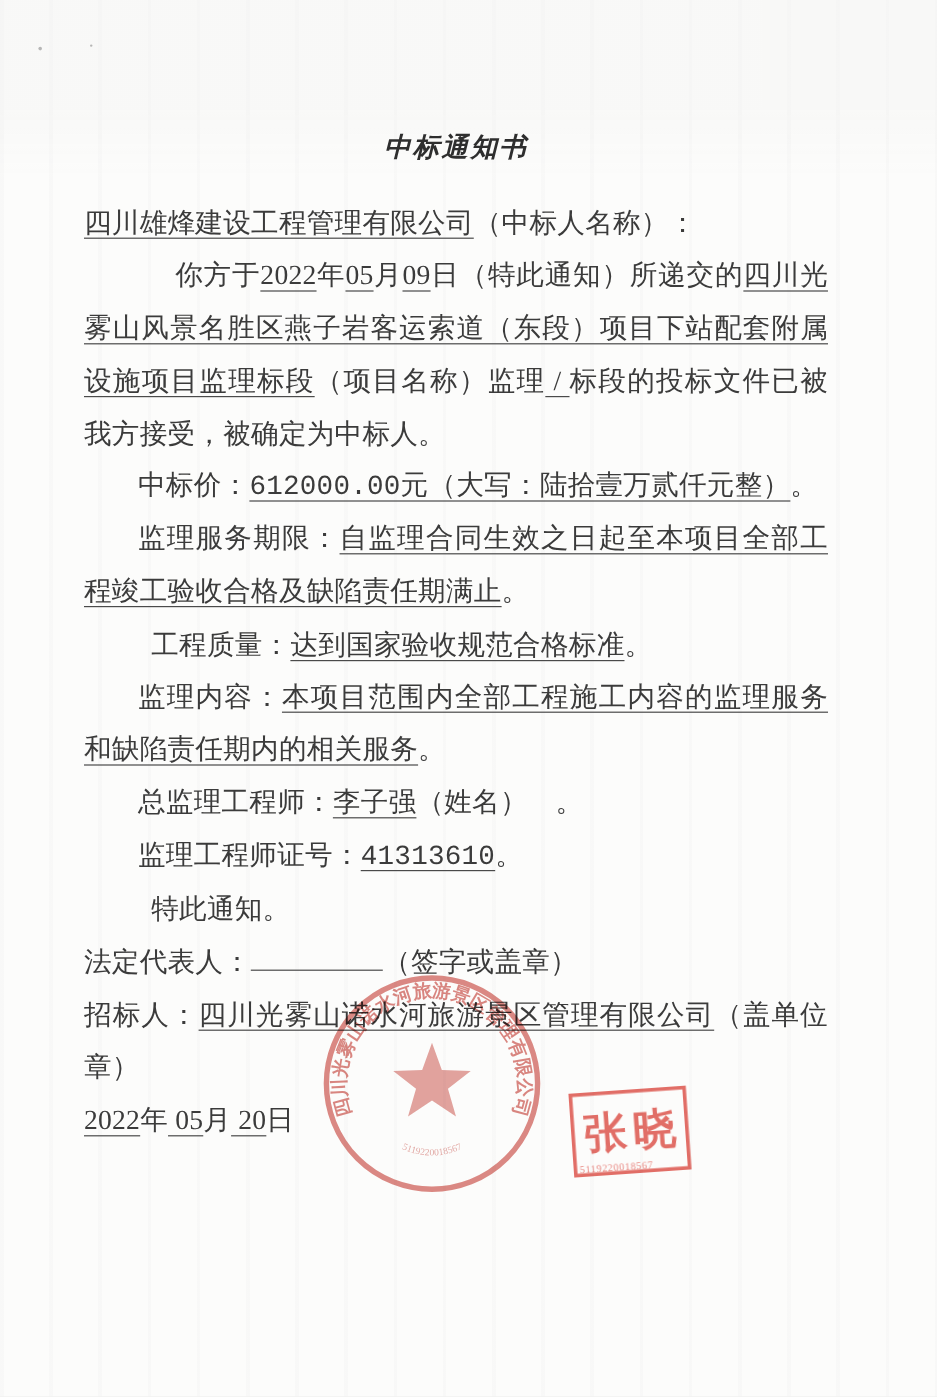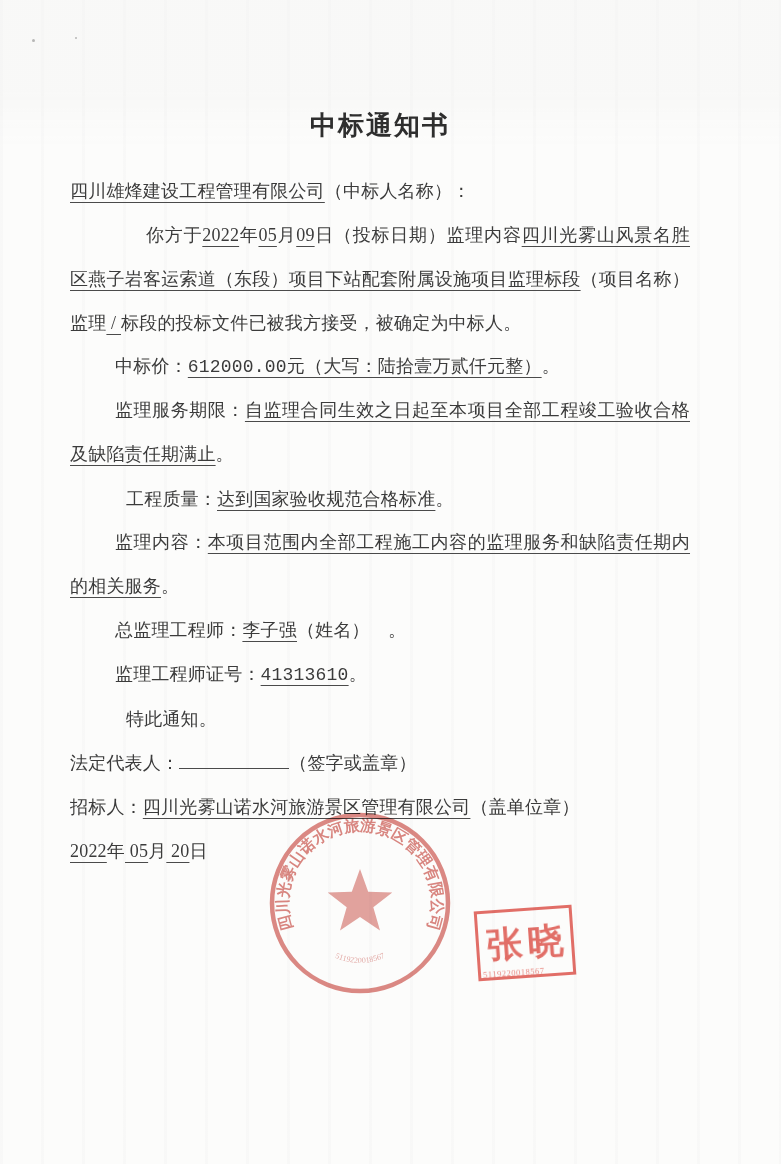--- a/index.html
+++ b/index.html
@@ -22,28 +22,29 @@
   }
   .speck{position:absolute;background:#9a9a9a;border-radius:50%;width:3px;height:3px;opacity:.7;}
   .content{
     position:relative;
     padding:108px 0 0 70px;
     width:620px;
   }
   h1.doc-title{
     margin:0 0 26px 0;
     text-align:center;
-    font-size:26px;
+    font-size:22px;
     font-weight:bold;
     letter-spacing:2px;
     color:#2e2e2e;
+    font-style:italic;
   }
   p.line{
     margin:0;
-    font-size:18px;
+    font-size:23px;
     letter-spacing:.2px;
     line-height:44px;
     text-align:justify;
   }
   p.indent{text-indent:45px;font-family:Liberation Mono, monospace;}
   p.indent-lg{text-indent:76px;}
   p.indent-md{text-indent:56px;}
   .u{
     text-decoration:underline;
     text-decoration-color:#4a4a4a;
@@ -104,21 +105,21 @@
 <div class="page">
   <span class="speck" style="left:32px;top:39px;"></span>
   <span class="speck" style="left:75px;top:37px;width:2px;height:2px;"></span>
 
   <div class="content">
 
     <h1 class="doc-title">中标通知书</h1>
 
     <p class="line"><span class="u">四川雄烽建设工程管理有限公司</span><span>（中标人名称）：</span></p>
 
-    <p class="line indent-lg"><span>你方于</span><span class="u">2022</span><span>年</span><span class="u">05</span><span>月</span><span class="u">09</span><span>日（投标日期）监理内容</span><span class="u">四川光雾山风景名胜区燕子岩客运索道（东段）项目下站配套附属设施项目监理标段</span><span>（项目名称）监理</span><span class="u">&nbsp;/&nbsp;</span><span>标段的投标文件已被我方接受，被确定为中标人。</span></p>
+    <p class="line indent-lg"><span>你方于</span><span class="u">2022</span><span>年</span><span class="u">05</span><span>月</span><span class="u">09</span><span>日（特此通知）所递交的</span><span class="u">四川光雾山风景名胜区燕子岩客运索道（东段）项目下站配套附属设施项目监理标段</span><span>（项目名称）监理</span><span class="u">&nbsp;/&nbsp;</span><span>标段的投标文件已被我方接受，被确定为中标人。</span></p>
 
     <p class="line indent"><span>中标价：</span><span class="u">612000.00元（大写：陆拾壹万贰仟元整）</span><span>。</span></p>
 
     <p class="line indent"><span>监理服务期限：</span><span class="u">自监理合同生效之日起至本项目全部工程竣工验收合格及缺陷责任期满止</span><span>。</span></p>
 
     <p class="line indent-md gap-top"><span>工程质量：</span><span class="u">达到国家验收规范合格标准</span><span>。</span></p>
 
     <p class="line indent"><span>监理内容：</span><span class="u">本项目范围内全部工程施工内容的监理服务和缺陷责任期内的相关服务</span><span>。</span></p>
 
     <p class="line indent"><span>总监理工程师：</span><span class="u">李子强</span><span>（姓名）　。</span></p>

